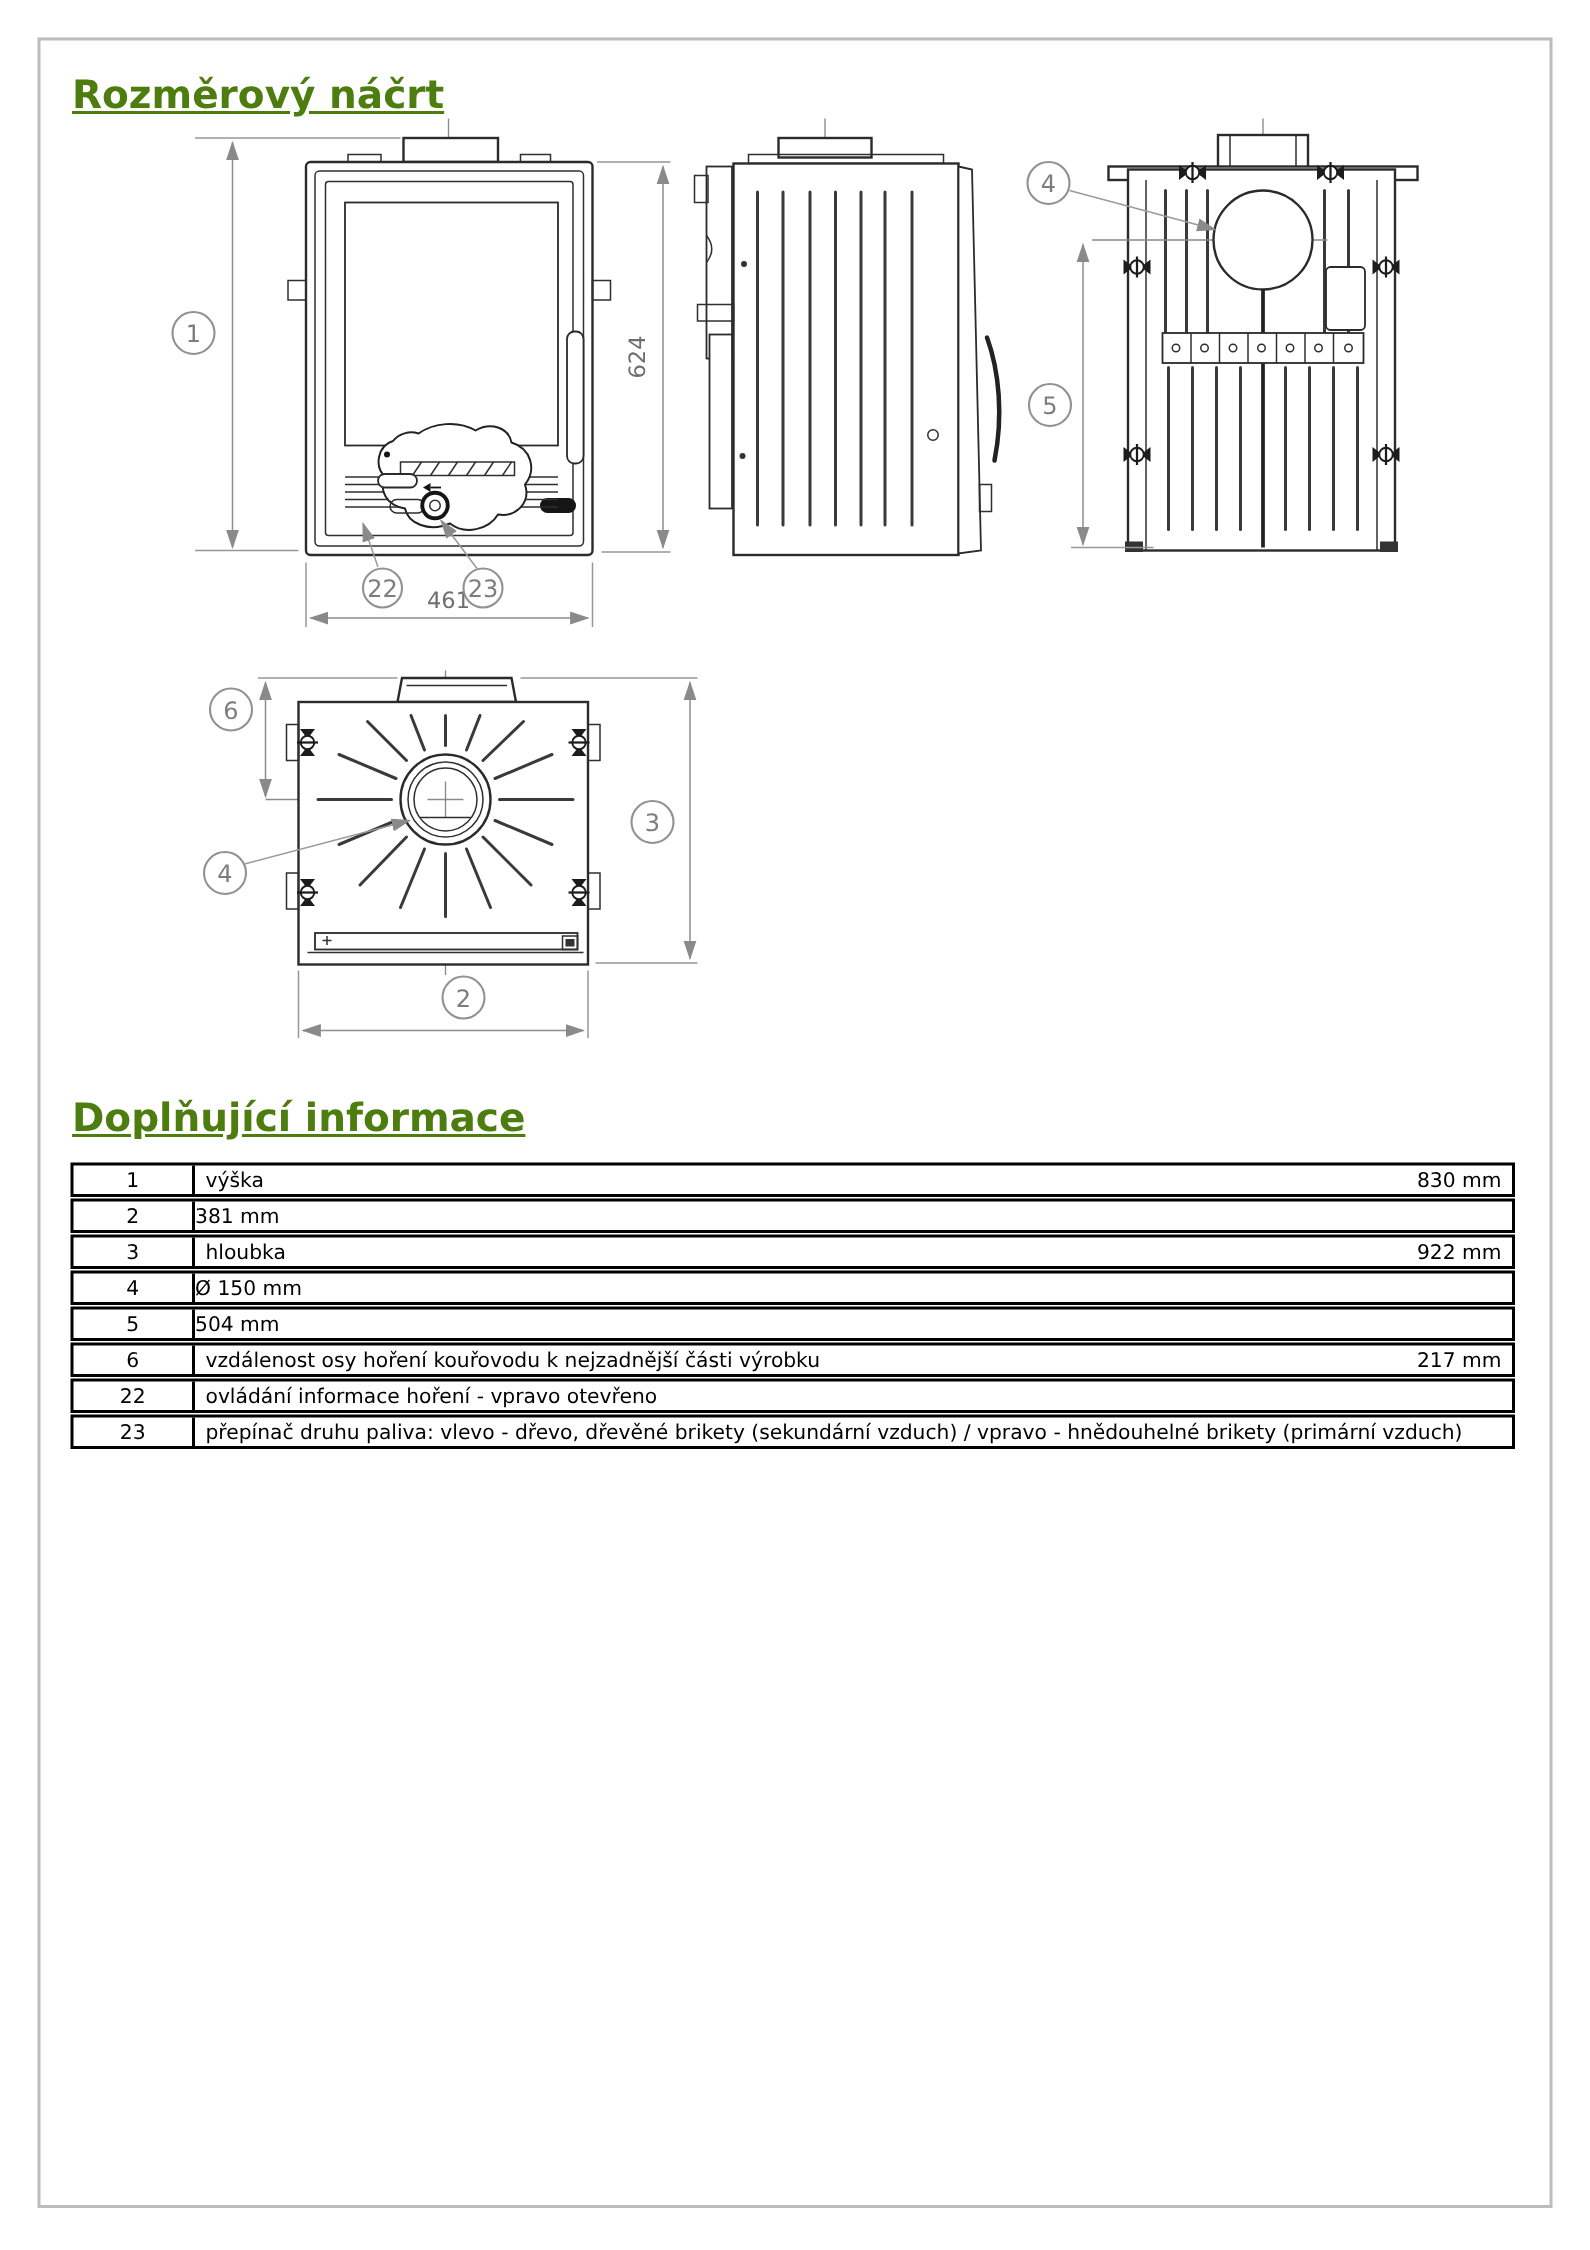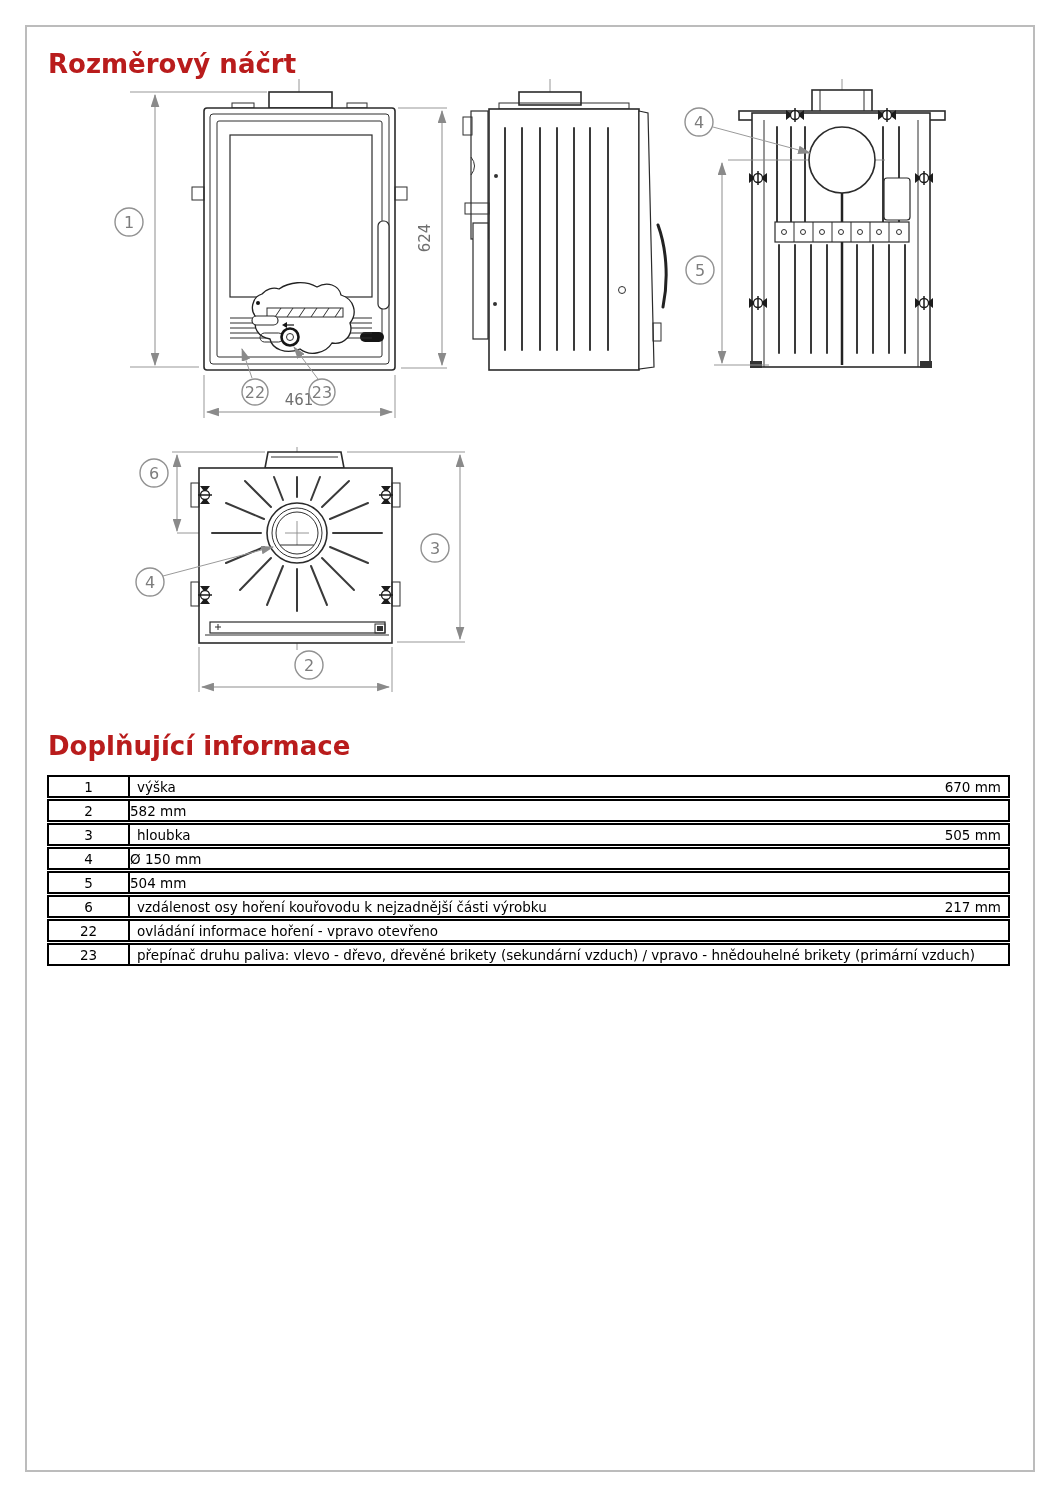--- a/index.html
+++ b/index.html
@@ -1,18 +1,18 @@
 <!DOCTYPE html>
 <html><head>
 <meta charset="utf-8">
 <style>
   html,body{margin:0;padding:0;background:#fff;}
   body{width:1060px;height:1500px;position:relative;font-family:"DejaVu Sans","Liberation Sans",sans-serif;color:#000;}
   .page{position:absolute;left:25px;top:25px;width:1006px;height:1443px;border:2px solid #bcbcbc;background:#fff;}
-  .section-title{position:absolute;left:21px;margin:0;font-size:26px;line-height:30px;font-weight:bold;color:#b91c1c;}
+  .section-title{position:absolute;left:21px;margin:0;font-size:26px;line-height:30px;font-weight:bold;color:#4d7c0f;text-decoration:underline;}
   #title-dim{top:22px;}
   #title-info{top:704px;}
   svg.drawings{position:absolute;left:0;top:48px;width:1010px;height:645px;}
   
   .d15{fill:#fff;stroke:#2b2b2b;stroke-width:1.6;}
   .d12{fill:#fff;stroke:#2b2b2b;stroke-width:1.2;}
   .d10{fill:none;stroke:#2f2f2f;stroke-width:1;}
   .rib{stroke:#3a3a3a;stroke-width:2;stroke-linecap:round;fill:none;}
   .cl{stroke:#8a8a8a;stroke-width:0.9;fill:none;}
   .ext{stroke:#979797;stroke-width:1;fill:none;}
@@ -290,32 +290,32 @@
       <text class="cot" x="282" y="596">2</text>
     </g>
   </svg>
 
   <h1 class="section-title" id="title-info">Doplňující informace</h1>
 
   <div class="info-table" id="info-table">
     <div class="t-row">
       <div class="t-num">1</div>
       <div class="t-label">výška</div>
-      <div class="t-value">670 mm</div>
+      <div class="t-value">830 mm</div>
     </div>
 
     <div class="t-row">
       <div class="t-num">2</div>
-      <div class="t-value">582 mm</div>
+      <div class="t-value">381 mm</div>
     </div>
 
     <div class="t-row">
       <div class="t-num">3</div>
       <div class="t-label">hloubka</div>
-      <div class="t-value">505 mm</div>
+      <div class="t-value">922 mm</div>
     </div>
 
     <div class="t-row">
       <div class="t-num">4</div>
       <div class="t-value">Ø 150 mm</div>
     </div>
 
     <div class="t-row">
       <div class="t-num">5</div>
       <div class="t-value">504 mm</div>

